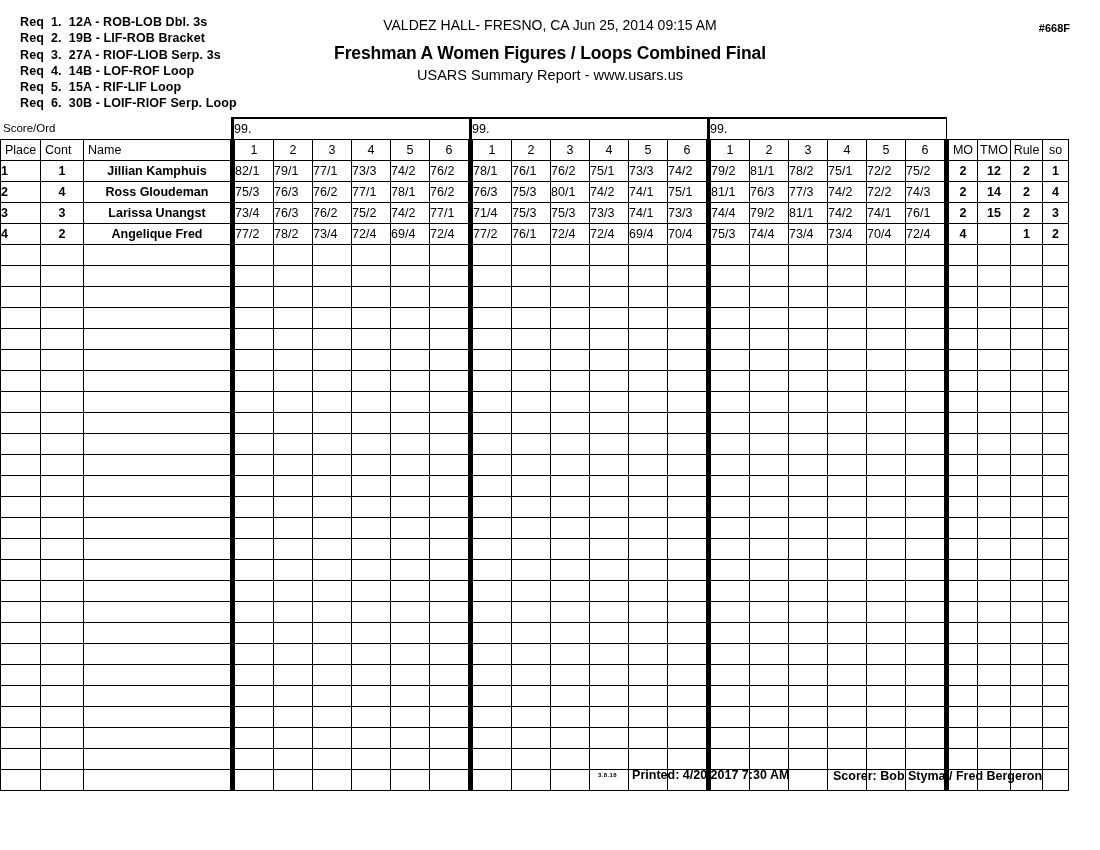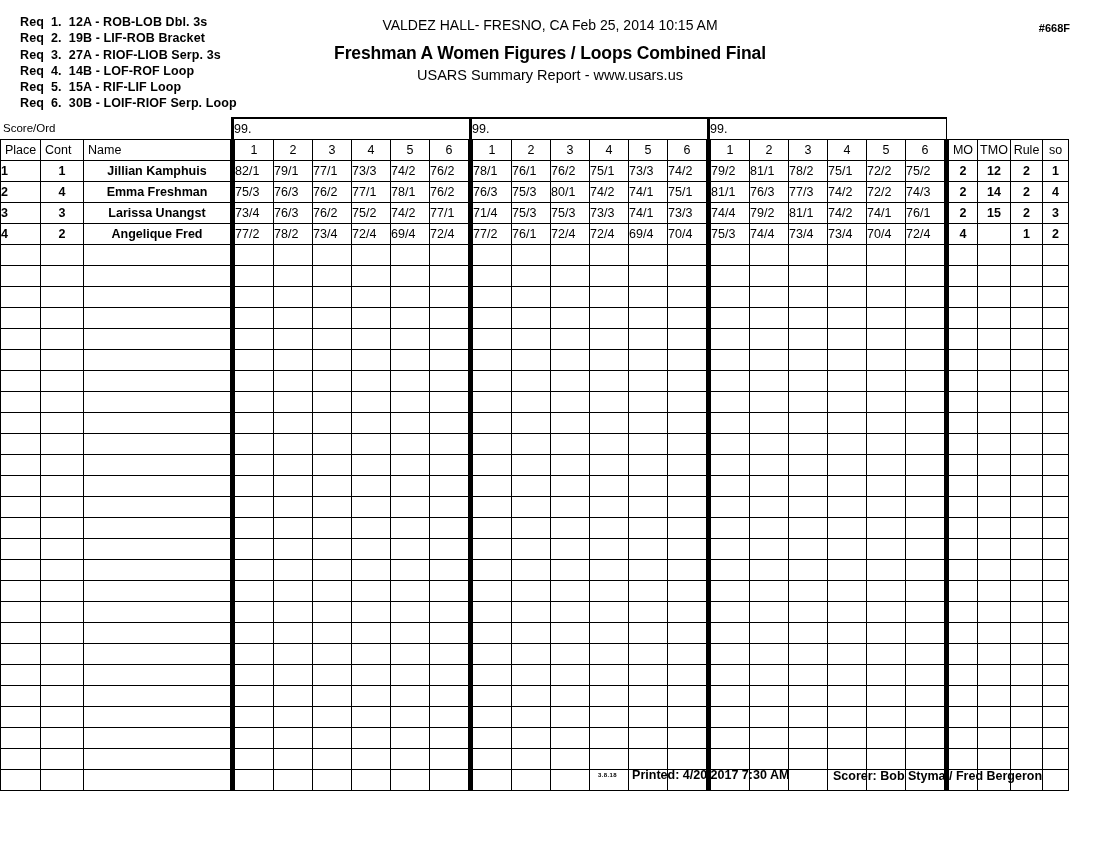--- a/index.html
+++ b/index.html
@@ -222,21 +222,21 @@
 <div id="req-list">
   <div class="req-line">Req  1.  12A - ROB-LOB Dbl. 3s</div>
   <div class="req-line">Req  2.  19B - LIF-ROB Bracket</div>
   <div class="req-line">Req  3.  27A - RIOF-LIOB Serp. 3s</div>
   <div class="req-line">Req  4.  14B - LOF-ROF Loop</div>
   <div class="req-line">Req  5.  15A - RIF-LIF Loop</div>
   <div class="req-line">Req  6.  30B - LOIF-RIOF Serp. Loop</div>
 </div>
 
 <div id="title-block">
-  <div id="venue-line">VALDEZ HALL- FRESNO, CA  Feb 25, 2014  10:15 AM</div>
+  <div id="venue-line">VALDEZ HALL- FRESNO, CA  Jun 25, 2014  09:15 AM</div>
   <div id="event-title">Freshman A Women Figures / Loops Combined Final</div>
   <div id="report-line">USARS Summary Report - www.usars.us</div>
 </div>
 
 <div id="event-code">#668F</div>
 
 <div id="scoreord-label">Score/Ord</div>
 
 <div id="sheet">
   <table class="grid">
@@ -298,21 +298,21 @@
           <td class="w-score c-score">72/2</td>
           <td class="w-score c-score">75/2</td>
           <td class="w-mo c-tot sec-div">2</td>
           <td class="w-tmo c-tot">12</td>
           <td class="w-rule c-tot">2</td>
           <td class="w-so c-tot">1</td>
         </tr>
         <tr class="data-row">
           <td class="w-place c-place">2</td>
           <td class="w-cont c-cont">4</td>
-          <td class="w-name c-name">Emma Freshman</td>
+          <td class="w-name c-name">Ross Gloudeman</td>
           <td class="w-score c-score sec-div">75/3</td>
           <td class="w-score c-score">76/3</td>
           <td class="w-score c-score">76/2</td>
           <td class="w-score c-score">77/1</td>
           <td class="w-score c-score">78/1</td>
           <td class="w-score c-score">76/2</td>
           <td class="w-score c-score sec-div">76/3</td>
           <td class="w-score c-score">75/3</td>
           <td class="w-score c-score">80/1</td>
           <td class="w-score c-score">74/2</td>

